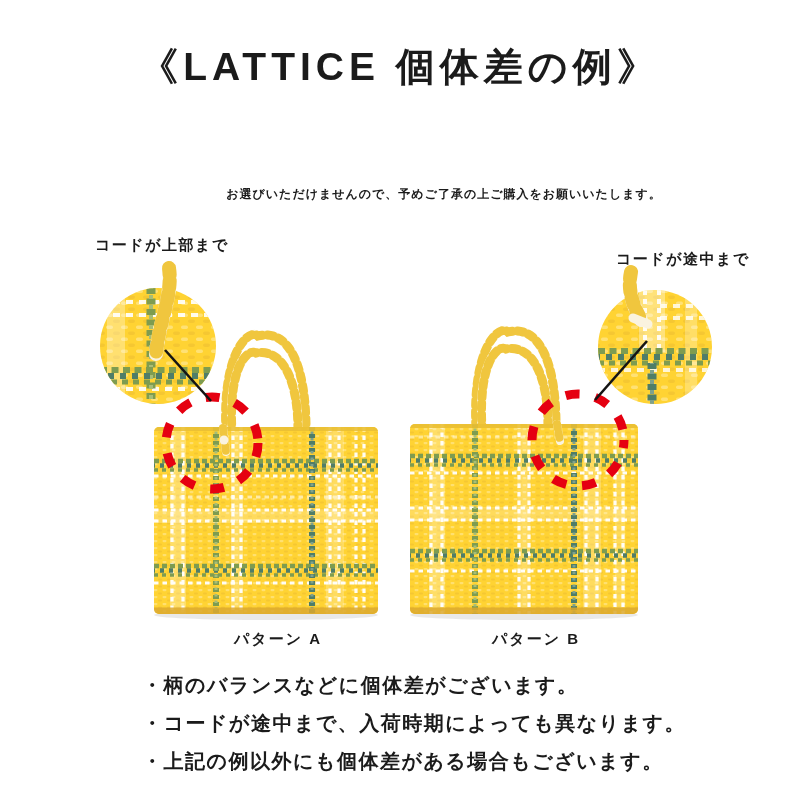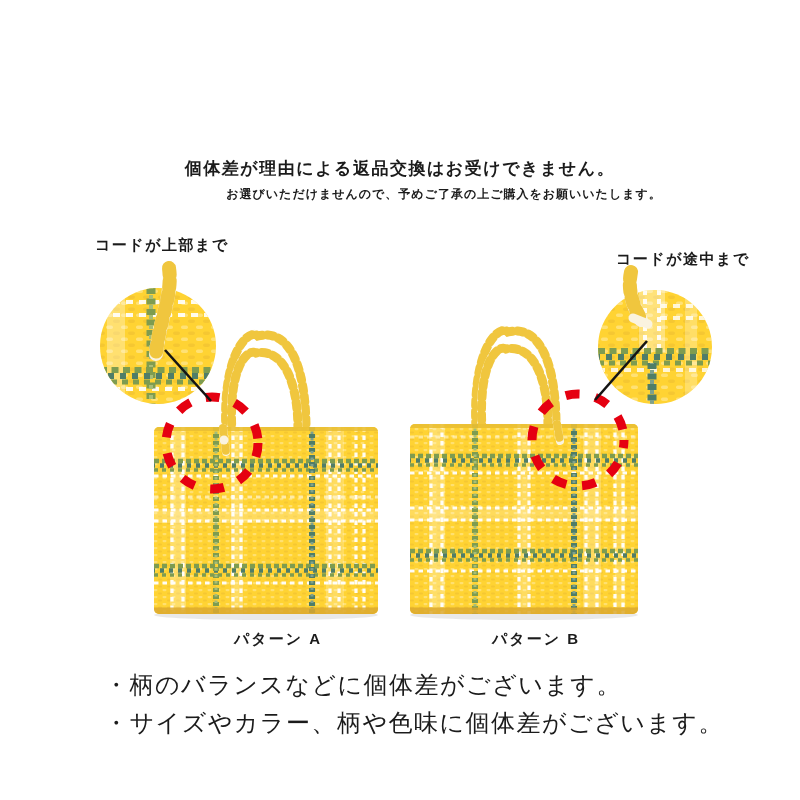--- a/index.html
+++ b/index.html
@@ -15,29 +15,29 @@
   .page-subtitle{top:110px;font-size:26px;font-weight:700;letter-spacing:6px;}
   .desc-line1{top:157px;font-size:17px;font-weight:600;letter-spacing:1.5px;}
   .desc-line2{top:186px;font-size:12px;font-weight:600;letter-spacing:1px;padding-left:44px;}
   .callout-label{font-size:15px;font-weight:700;letter-spacing:1.5px;white-space:nowrap;}
   .callout-a{top:236px;left:95px;}
   .callout-b{top:250px;left:616px;}
   .caption{top:630px;width:200px;text-align:center;font-size:15px;font-weight:600;letter-spacing:2px;}
   .caption-a{left:178px;}
   .caption-b{left:436px;}
   .notes{top:666px;left:104px;width:660px;}
-  .note-line{font-size:24px;font-weight:400;letter-spacing:1.5px;line-height:38px;white-space:nowrap;}
+  .note-line{font-size:20px;font-weight:700;letter-spacing:1.5px;line-height:38px;white-space:nowrap;margin-left:38px;}
   svg{position:absolute;left:0;top:0;}
 </style>
 </head>
 <body>
 
 <div class="stage">
 
-  <div class="abs center-text desc-line1">個体差が理由による返品交換はお受けできません。</div>
+  <div class="abs center-text page-title">《LATTICE 個体差の例》</div>
   <div class="abs center-text desc-line2">お選びいただけませんので、予めご了承の上ご購入をお願いいたします。</div>
 
   <div class="abs callout-label callout-a">コードが上部まで</div>
   <div class="abs callout-label callout-b">コードが途中まで</div>
 
   <svg width="800" height="800" viewBox="0 0 800 800">
     <defs>
       <pattern id="tex" width="9" height="7" patternUnits="userSpaceOnUse">
         <rect x="0.5" y="1" width="4" height="2.2" rx="1.1" fill="#ffffff" opacity="0.30"></rect>
         <rect x="5" y="4.4" width="4" height="2.2" rx="1.1" fill="#D9A92E" opacity="0.28"></rect>
@@ -232,16 +232,17 @@
       </g>
       <line x1="647" y1="341" x2="595" y2="400" stroke="var(--line-black)" stroke-width="2.6"></line>
     </g>
   </svg>
 
   <div class="abs caption caption-b">パターン B</div>
   <div class="abs caption caption-a">パターン A</div>
 
   <div class="abs notes">
     <div class="note-line">・柄のバランスなどに個体差がございます。</div>
-    <div class="note-line">・サイズやカラー、柄や色味に個体差がございます。</div>
+    <div class="note-line">・コードが途中まで、入荷時期によっても異なります。</div>
+    <div class="note-line">・上記の例以外にも個体差がある場合もございます。</div>
   </div>
 
 </div>
 
 </body></html>

